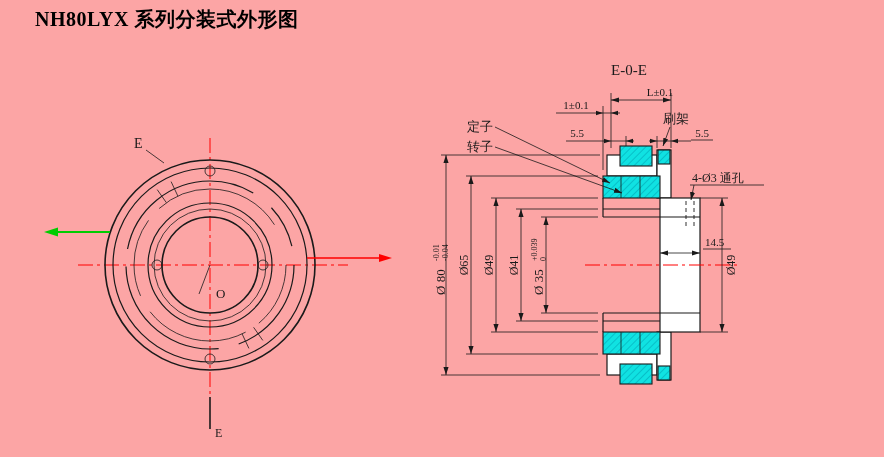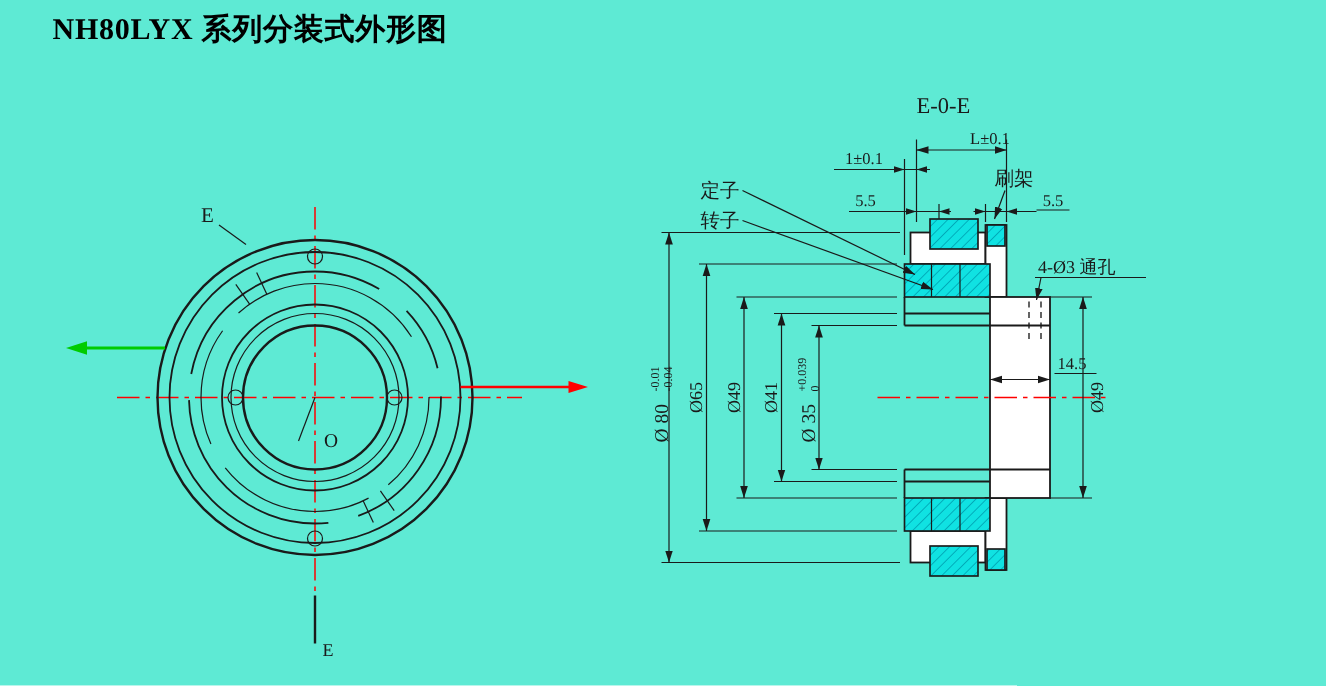--- a/index.html
+++ b/index.html
@@ -3,21 +3,21 @@
 <meta charset="utf-8">
 <style>
   :root{
     --c-highlight:#10e2e2;
     --c-centerline:#ff0000;
     --c-wire_green:#00cc00;
     --c-wire_red:#ff0000;
     --c-line:#1a1a1a;
   }
   html,body{margin:0;padding:0;background:#ffffff;width:884px;height:457px;overflow:hidden;}
-  .canvas{position:relative;width:884px;height:457px;background:#5eead4;font-family:"Liberation Serif",serif;}
+  .canvas{position:relative;width:884px;height:457px;background:#fca5a5;font-family:"Liberation Serif",serif;}
   .title{
     position:absolute;left:35px;top:6px;
     font-size:20px;font-weight:bold;color:#000;
     font-family:"Liberation Serif",serif;letter-spacing:.5px;
   }
   svg text{font-family:"Liberation Serif",serif;fill:var(--c-line);}
   .thin{stroke:var(--c-line);stroke-width:.8;fill:none;}
   .med{stroke:var(--c-line);stroke-width:1.2;fill:none;}
   .thick{stroke:var(--c-line);stroke-width:1.6;fill:none;}
   .white-part{fill:#ffffff;stroke:var(--c-line);stroke-width:1.2;}

